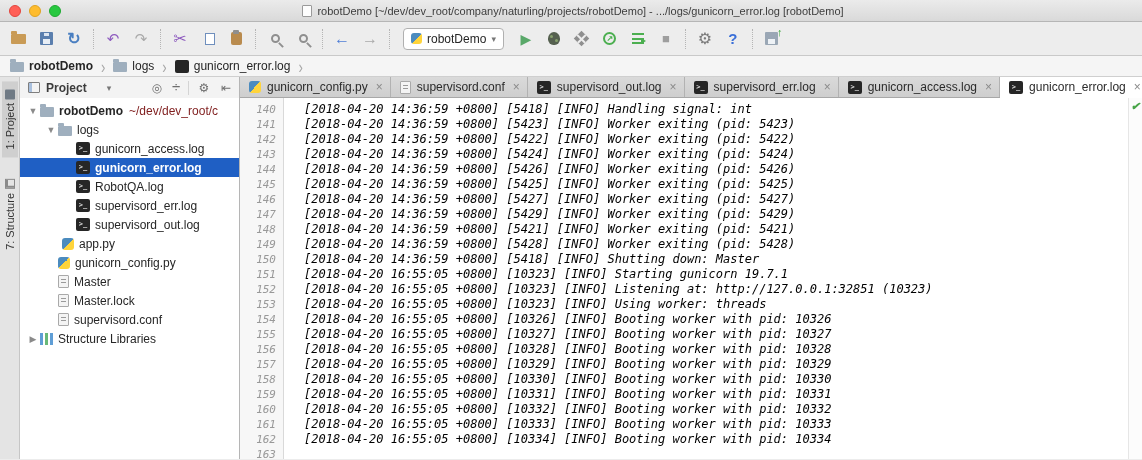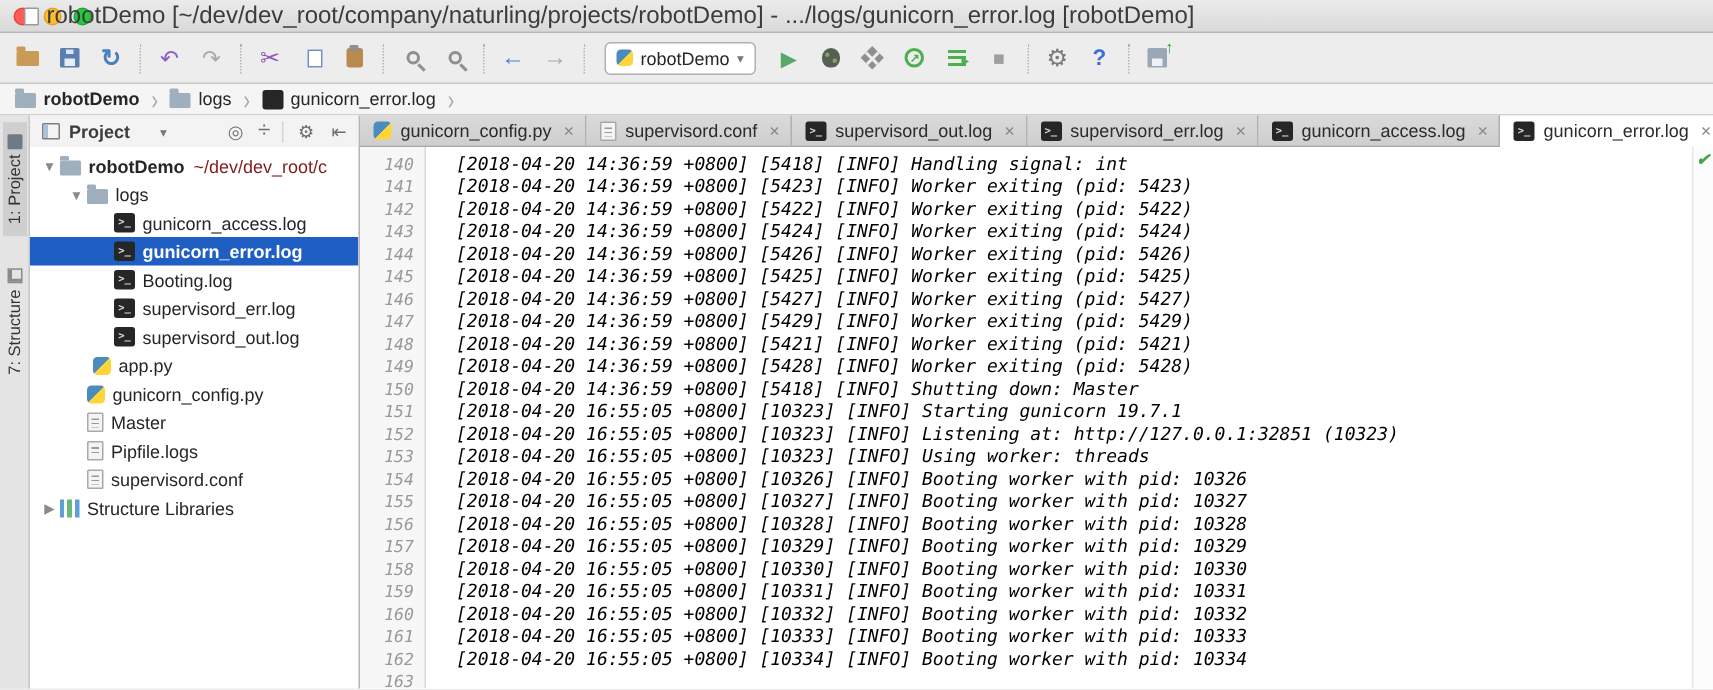--- a/index.html
+++ b/index.html
@@ -6,21 +6,21 @@
   html,body { width:1142px; height:460px; overflow:hidden; }
   body { font-family:"Liberation Sans", sans-serif; font-size:12px; color:#2b2b2b; background:#ececec; position:relative; }
 
   
   .titlebar { height:22px; background:linear-gradient(#ebebeb,#d9d9d9); border-bottom:1px solid #b6b6b6; display:flex; align-items:center; position:relative; }
   .lights { display:flex; gap:8px; margin-left:9px; }
   .light { width:12px; height:12px; border-radius:50%; }
   .light.red { background:#ff5f57; border:1px solid #e2453e; }
   .light.yellow { background:#febc2e; border:1px solid #e0a321; }
   .light.green { background:#28c840; border:1px solid #1eaa31; }
-  .title-center { position:absolute; left:16px; right:0; text-align:left; font-size:16px; color:#3c3c3c; pointer-events:none; }
+  .title-center { position:absolute; left:4px; right:0; text-align:center; font-size:11px; color:#3c3c3c; pointer-events:none; }
   .doc-ico { display:inline-block; width:10px; height:12px; background:#fdfdfd; border:1px solid #9a9a9a; border-radius:1px; vertical-align:-2px; margin-right:5px; }
 
   
   .toolbar { height:34px; background:#ededed; border-bottom:1px solid #c9c9c9; display:flex; align-items:center; padding-left:6px; gap:4px; }
   .tbi { width:24px; height:24px; display:inline-flex; align-items:center; justify-content:center; font-size:15px; color:#8a8a8a; position:relative; }
   .tsep { width:1px; height:20px; border-left:1px dotted #b5b5b5; margin:0 3px; }
   .i-undo { color:#8e5bbf; }
   .i-redo { color:#a9a9a9; }
   .i-cut  { color:#8e5bbf; font-size:16px; }
   .i-sync { color:#4a7fc1; font-size:16px; font-weight:bold; }
@@ -248,21 +248,21 @@
           <span class="lbl">gunicorn_access.log</span>
         </div>
         <div class="trow selected" style="padding-left: 42px;">
           <span class="arrow"></span>
           <span class="fi fi-log">&gt;_</span>
           <span class="lbl">gunicorn_error.log</span>
         </div>
         <div class="trow" style="padding-left: 42px;">
           <span class="arrow"></span>
           <span class="fi fi-log">&gt;_</span>
-          <span class="lbl">Booting.log</span>
+          <span class="lbl">RobotQA.log</span>
         </div>
         <div class="trow" style="padding-left: 42px;">
           <span class="arrow"></span>
           <span class="fi fi-log">&gt;_</span>
           <span class="lbl">supervisord_err.log</span>
         </div>
         <div class="trow" style="padding-left: 42px;">
           <span class="arrow"></span>
           <span class="fi fi-log">&gt;_</span>
           <span class="lbl">supervisord_out.log</span>
@@ -278,21 +278,21 @@
           <span class="lbl">gunicorn_config.py</span>
         </div>
         <div class="trow" style="padding-left: 24px;">
           <span class="arrow"></span>
           <span class="fi fi-text"></span>
           <span class="lbl">Master</span>
         </div>
         <div class="trow" style="padding-left: 24px;">
           <span class="arrow"></span>
           <span class="fi fi-text"></span>
-          <span class="lbl">Pipfile.logs</span>
+          <span class="lbl">Master.lock</span>
         </div>
         <div class="trow" style="padding-left: 24px;">
           <span class="arrow"></span>
           <span class="fi fi-text"></span>
           <span class="lbl">supervisord.conf</span>
         </div>
         <div class="trow" style="padding-left: 6px;">
           <span class="arrow">▶</span>
           <span class="fi fi-libraries"></span>
           <span class="lbl">Structure Libraries</span>

